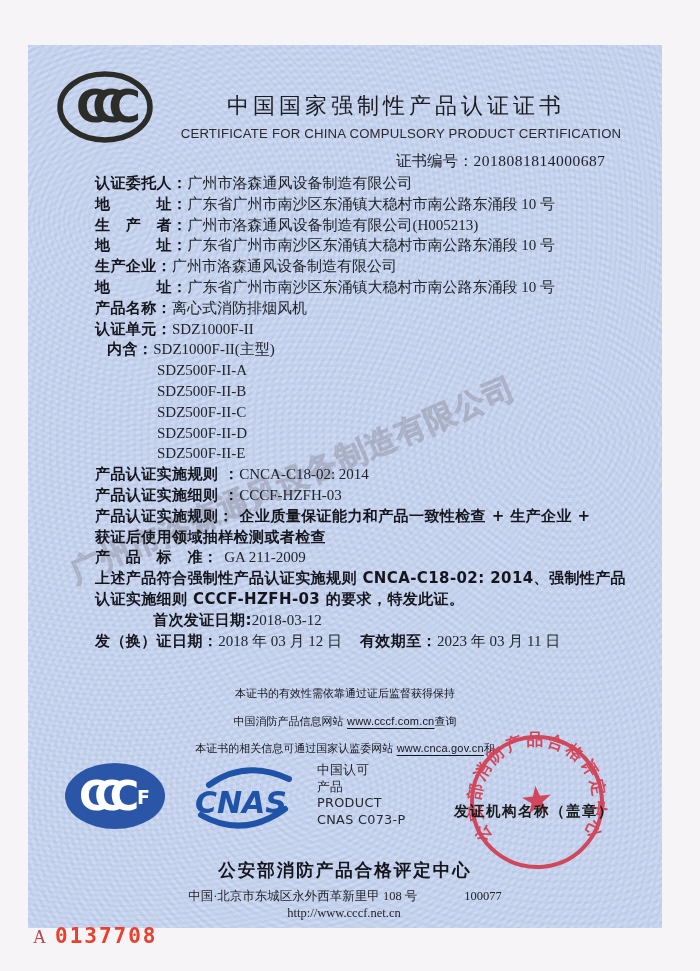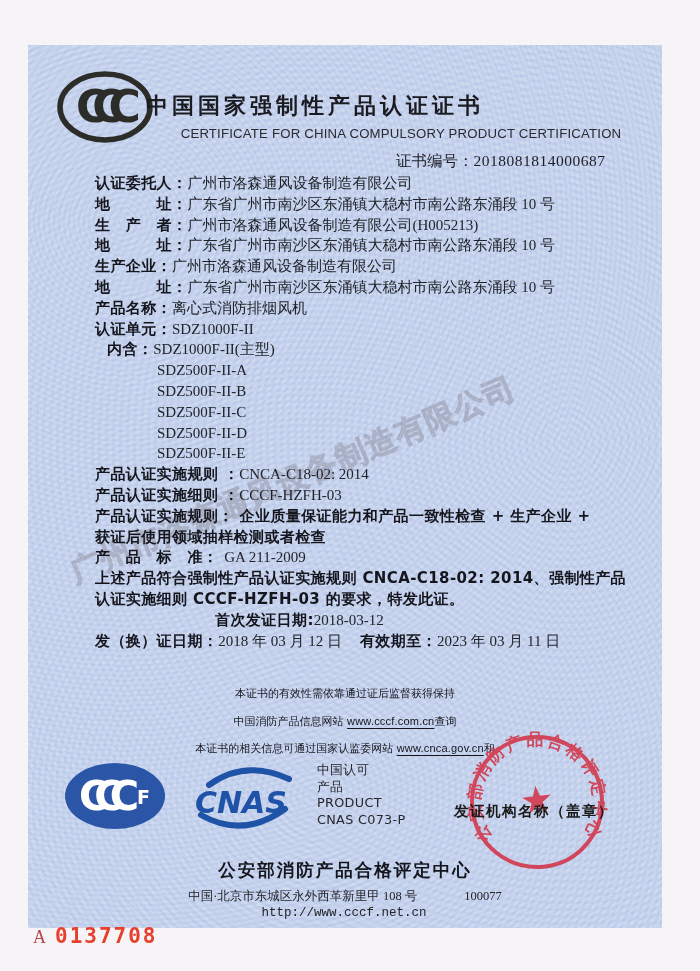--- a/index.html
+++ b/index.html
@@ -22,38 +22,38 @@
   }
   .watermark{
     position:absolute;left:44px;top:508px;z-index:1;white-space:nowrap;
     transform:rotate(-23deg);transform-origin:0 50%;
     font-family:"DejaVu Serif",serif;font-weight:700;
     font-size:31px;letter-spacing:1px;
     color:rgba(152,148,160,0.16);
     -webkit-text-stroke:1px rgba(140,138,152,0.38);
   }
   .ccc-logo{position:absolute;left:26px;top:22px;width:102px;height:80px;z-index:2}
-  .title{position:absolute;left:118px;right:16px;top:46px;z-index:2;
-    font-size:22px;font-weight:700;letter-spacing:4px;color:#1b1b22}
+  .title{position:absolute;left:118px;right:16px;top:46px;z-index:2;text-align:center;
+    font-size:22px;font-weight:400;letter-spacing:4px;color:#1b1b22}
   .subtitle{position:absolute;left:118px;right:6px;top:81px;z-index:2;text-align:center;
     font-family:"Liberation Sans",sans-serif;font-size:13.2px;color:#2a2a30;letter-spacing:0.2px}
   .certno{position:absolute;left:368px;top:106px;z-index:2;font-size:15.5px;color:#1d1d26;
     font-family:"Liberation Serif",serif}
   .certno .num{letter-spacing:0.5px}
 
   .content{position:absolute;left:0;right:0;top:128px;z-index:2;padding:0 10px 0 67px;
     font-size:15px;line-height:20.8px}
   .row{white-space:nowrap}
   .lbl{font-weight:700;letter-spacing:0.4px;color:#15151d}
   .val{font-family:"Liberation Serif",serif;color:#20242a}
   .indent1{display:inline-block;width:12px}
   .indent2{display:inline-block;width:62px}
   .ml6{margin-left:6px}
   .gap18{display:inline-block;width:18px}
-  .first-issue{margin-left:120px}
+  .first-issue{margin-left:58px}
 
   .notices{position:absolute;left:0;right:0;top:636px;z-index:2;text-align:center;
     font-size:11px;font-weight:400;line-height:26.5px;color:#15151d}
   .notices .url{font-family:"Liberation Sans",sans-serif;text-decoration:underline;
     text-underline-offset:3px;letter-spacing:0.2px}
 
   .cccf-logo{position:absolute;left:35px;top:716px;width:104px;height:70px;z-index:3}
   .cnas-logo{position:absolute;left:165px;top:712px;width:104px;height:82px;z-index:3}
   .accred{position:absolute;left:289px;top:717px;z-index:3;
     font-size:12.8px;line-height:16.5px;color:#26262c;letter-spacing:0.3px}
@@ -61,21 +61,21 @@
     opacity:0.92;transform:rotate(-6deg)}
   .stamp-overlay{position:absolute;left:426px;top:757px;z-index:6;
     font-size:14.5px;font-weight:700;letter-spacing:1.5px;color:#1a1a1a}
 
   .footer-org{position:absolute;left:0;right:0;top:813px;z-index:2;text-align:center;
     font-size:17.5px;font-weight:700;letter-spacing:2px;color:#15151d}
   .footer-addr{position:absolute;left:0;right:0;top:843px;z-index:2;text-align:center;
     font-family:"Liberation Serif",serif;font-size:12.5px;color:#23232a}
   .footer-addr .post{margin-left:47px}
   .footer-web{position:absolute;left:0;right:2px;top:861px;z-index:2;text-align:center;
-    font-family:Liberation Mono, monospace;font-size:12.5px;color:#23232a}
+    font-family:Liberation Serif, serif;font-size:12.5px;color:#23232a}
 
   .serial{position:absolute;left:33px;top:924px;z-index:2}
   .serial .pfx{font-family:"Liberation Serif",serif;font-size:18px;color:#b5474f;margin-right:9px}
   .serial .num{font-family:"DejaVu Sans Mono",monospace;font-size:21px;font-weight:700;
     color:var(--serial-red);letter-spacing:2px}
 </style>
 </head>
 <body>
 
 <div class="page">

